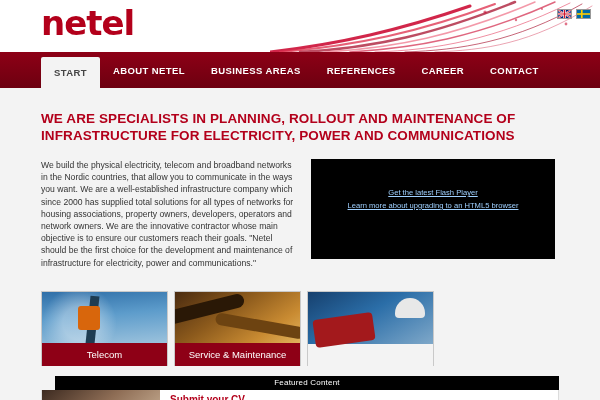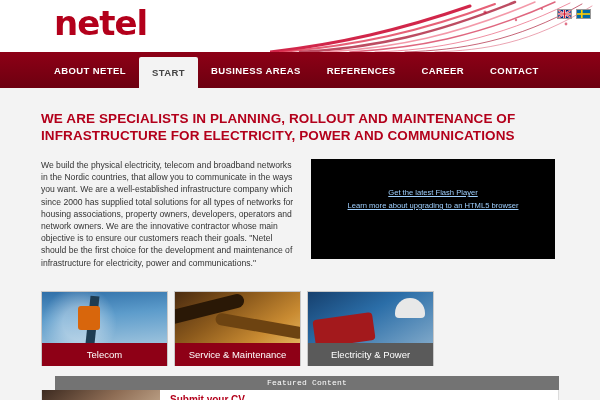--- a/index.html
+++ b/index.html
@@ -25,21 +25,21 @@
     overflow: hidden;
   }
   .header-swoosh {
     position: absolute;
     right: 0; top: 0;
     width: 330px; height: 52px;
     overflow: hidden;
   }
   .logo {
     position: absolute;
-    left: 54px; top: 3px;
+    left: 41px; top: 3px;
     font-size: 34px;
     font-weight: bold;
     letter-spacing: -1px;
     color: #b3001b;
     font-family: "DejaVu Sans", sans-serif;
   }
   .flags {
     position: absolute;
     right: 9px; top: 9px;
     display: flex;
@@ -255,28 +255,27 @@
     width: 60px; height: 28px;
     background: #a3191c;
     border-radius: 4px;
     transform: rotate(-8deg);
   }
 
   
   .featured-bar {
     margin: 10px 41px 0 55px;
     height: 14px;
-    background: #737373;
+    background: #000000;
     color: #ffffff;
     font-size: 8px;
     display: flex;
     align-items: center;
     justify-content: center;
     letter-spacing: 0.2px;
-    font-family: Liberation Mono, monospace;
   }
 
   
   .featured-panel {
     margin: 0 41px;
     background: #ffffff;
     border: 1px solid #dcdcdc;
     border-top: none;
     display: flex;
     height: 48px;
@@ -356,25 +355,25 @@
       <svg class="flag" viewBox="0 0 30 20" preserveAspectRatio="none">
         <rect width="30" height="20" fill="#006aa7"></rect>
         <rect x="9" y="0" width="4" height="20" fill="#fecc00"></rect>
         <rect x="0" y="8" width="30" height="4" fill="#fecc00"></rect>
       </svg>
     </div>
   </div>
 
   <div class="redbar">
     <div class="nav">
+      <div class="nav-item active">
+        <span>START</span>
+      </div>
       <div class="nav-item">
         <span>ABOUT NETEL</span>
-      </div>
-      <div class="nav-item active">
-        <span>START</span>
       </div>
       <div class="nav-item">
         <span>BUSINESS AREAS</span>
       </div>
       <div class="nav-item">
         <span>REFERENCES</span>
       </div>
       <div class="nav-item">
         <span>CAREER</span>
       </div>
@@ -406,21 +405,20 @@
         </div>
 
 
         <div class="tile">
           <div class="img img-service"></div>
           <div class="cap cap-red">Service &amp; Maintenance</div>
         </div>
 
         <div class="tile">
           <div class="img img-electricity"></div>
-          <div class="cap cap-grey">Electricity &amp; Power</div>
         </div>
 
       </div>
     </div>
 
     <div class="featured-bar">Featured Content</div>
 
     <div class="featured-panel">
       <div class="featured-thumb"></div>
       <div class="featured-text">

